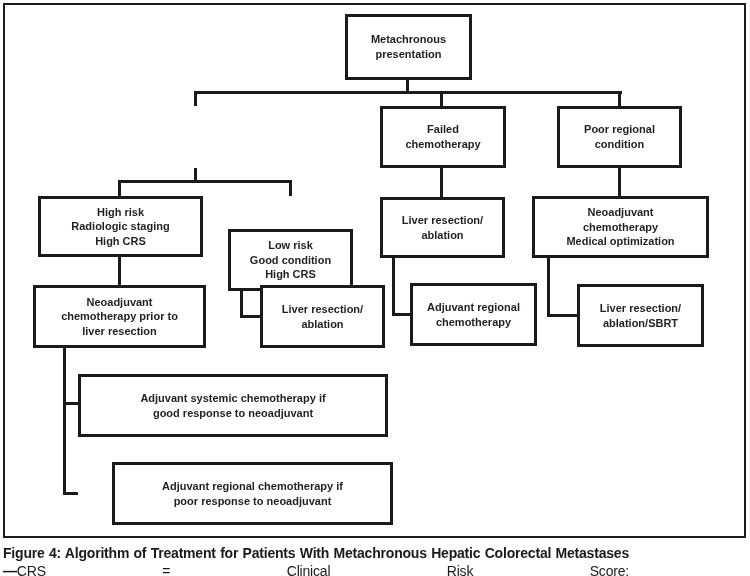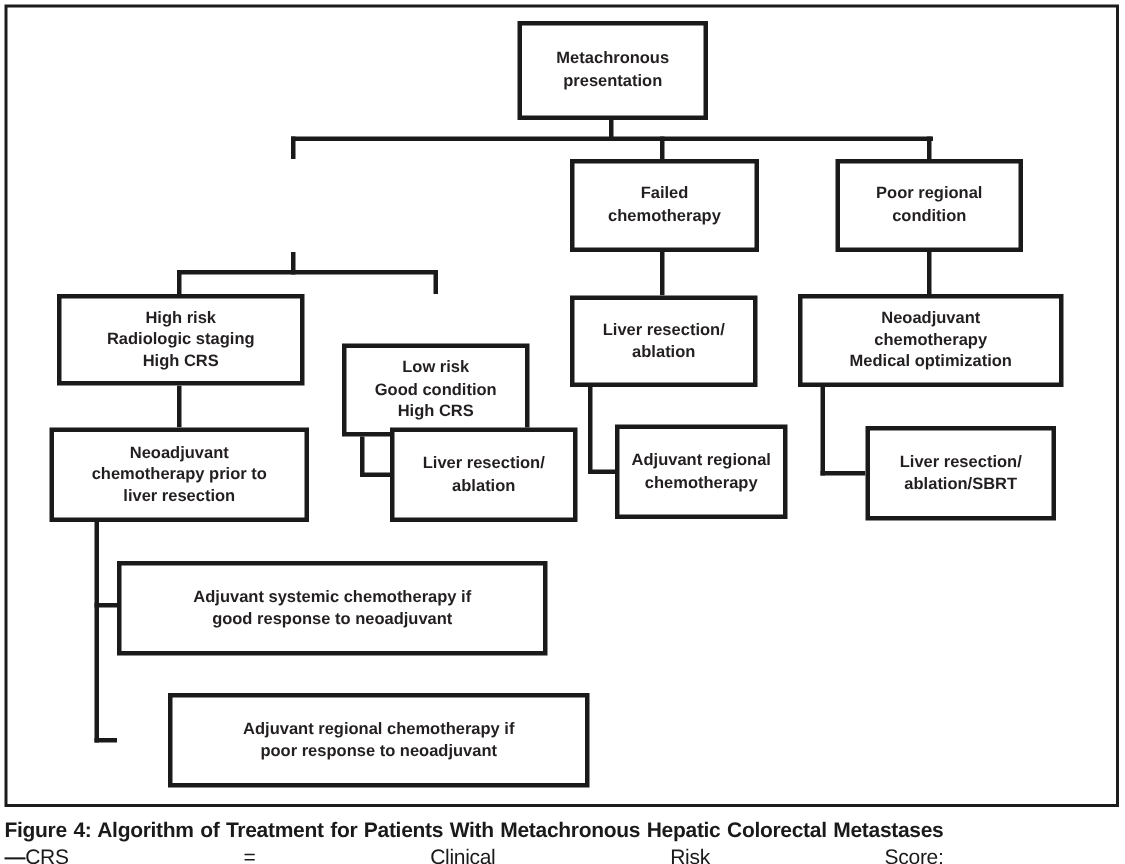--- a/index.html
+++ b/index.html
@@ -118,27 +118,27 @@
 chemotherapy
 Medical optimization</div>
 
   <div class="node" style="left:33px;top:285px;width:173px;height:63px;">Neoadjuvant
 chemotherapy prior to
 liver resection</div>
 
   <div class="node" style="left:260px;top:285px;width:125px;height:63px;">Liver resection/
 ablation</div>
 
-  <div class="node" style="left:410px;top:283px;width:115px;height:63px;">Adjuvant regional
+  <div class="node" style="left:410px;top:283px;width:127px;height:63px;">Adjuvant regional
 chemotherapy</div>
 
   <div class="node" style="left:577px;top:284px;width:127px;height:63px;">Liver resection/
 ablation/SBRT</div>
 
-  <div class="node" style="left:78px;top:374px;width:287px;height:63px;">Adjuvant systemic chemotherapy if
+  <div class="node" style="left:78px;top:374px;width:310px;height:63px;">Adjuvant systemic chemotherapy if
 good response to neoadjuvant</div>
 
   <div class="node" style="left:78px;top:462px;width:281px;height:63px;margin-left:34px;">Adjuvant regional chemotherapy if
 poor response to neoadjuvant</div>
 
   <div class="caption">
     <div class="line1"><span class="bold">Figure 4: Algorithm of Treatment for Patients With Metachronous Hepatic Colorectal Metastases—</span><span>CRS = Clinical Risk Score;</span></div>
   </div>
 
 </div>

